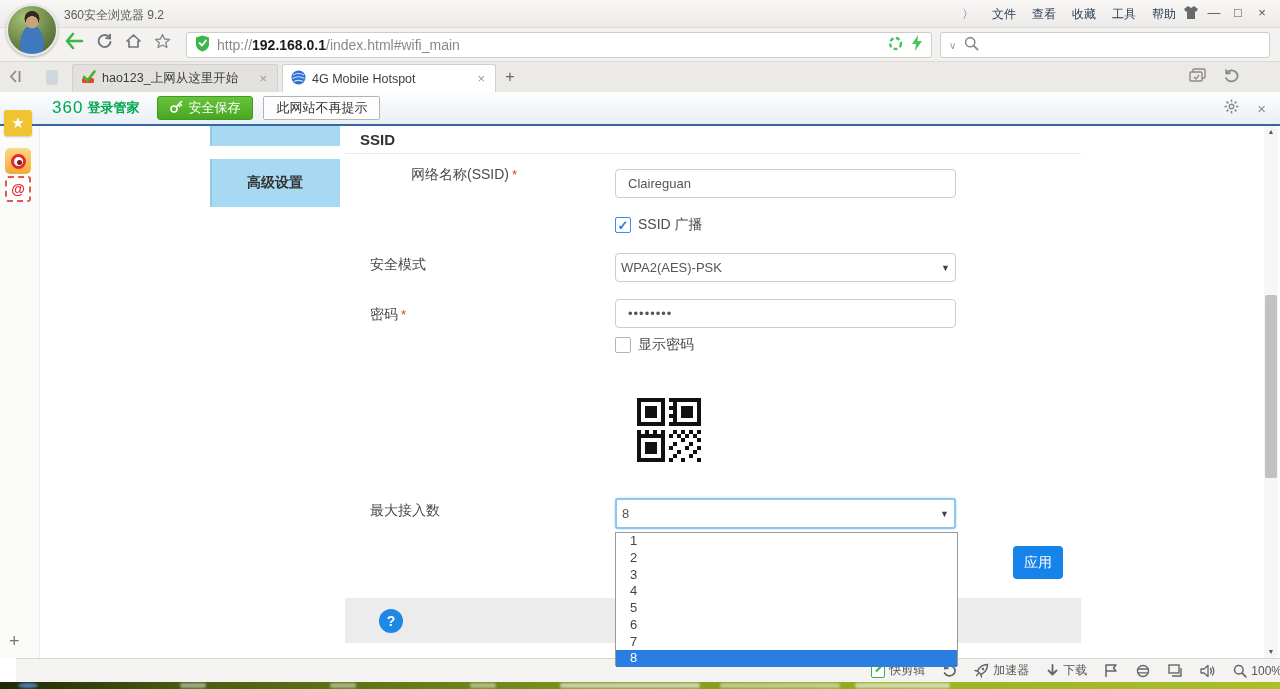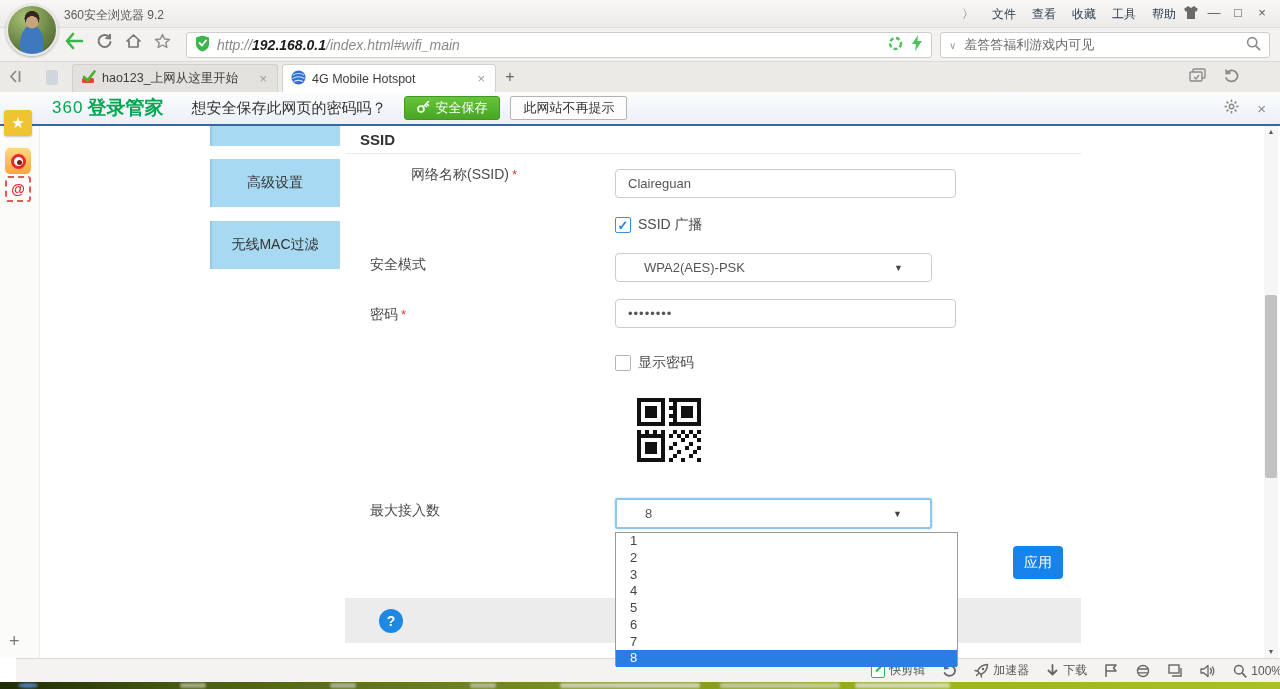--- a/index.html
+++ b/index.html
@@ -16,21 +16,21 @@
   .skin-btn { position:absolute; right:78px; top:5px; width:20px; height:18px; color:#555; }
   .win-controls { position:absolute; right:6px; top:2px; display:flex; }
   .win-btn { width:24px; height:22px; text-align:center; line-height:22px; font-size:13px; color:#555; }
 
   
   .addressbar { position:absolute; left:0; top:28px; width:1280px; height:34px;
     background:#f3f2f0; border-bottom:1px solid #dcdad6; }
   .nav-icons { position:absolute; left:64px; top:5px; display:flex; gap:12px; align-items:center; }
   .nav-icons svg { display:block; }
   .urlbox { position:absolute; left:186px; top:4px; width:746px; height:26px; background:#fff;
-    border:1px solid #cfcdc9; border-radius:3px; display:flex; align-items:center; padding:8px 8px;font-style:italic; }
+    border:1px solid #cfcdc9; border-radius:3px; display:flex; align-items:center; padding:8px 8px; }
   .url-text { font-size:14px; color:#8a8a8a; margin-left:7px; flex:1; white-space:nowrap; overflow:hidden; }
   .url-host { color:#1c1c1c; font-weight:bold; }
   .url-actions { display:flex; gap:8px; align-items:center; }
   .searchbox { position:absolute; left:940px; top:4px; width:330px; height:26px; background:#fff;
     border:1px solid #cfcdc9; border-radius:3px; display:flex; align-items:center; padding:0 8px; }
   .search-chevron { color:#999; font-size:10px; margin-right:8px; }
   .searchbox input { border:none; outline:none; flex:1; font-size:13px; color:#6a6a6a; background:transparent; font-family:inherit; }
 
   
   .tabbar { position:absolute; left:0; top:62px; width:1280px; height:30px; background:#eceae7; }
@@ -43,21 +43,21 @@
   .tab-label { flex:1; white-space:nowrap; overflow:hidden; margin-left:6px; }
   .tab-close { color:#9a9a9a; font-size:13px; padding:0 2px; }
   .newtab-btn { position:absolute; left:500px; top:6px; width:20px; height:20px; text-align:center;
     line-height:18px; font-size:16px; color:#666; }
   .tabbar-right { position:absolute; right:40px; top:6px; display:flex; gap:16px; color:#8a8a8a; }
 
   
   .loginbar { position:absolute; left:0; top:92px; width:1280px; height:34px;
     background:linear-gradient(#fdfdfe,#e9f0f7); border-bottom:2px solid #36689f; display:flex; align-items:center; }
   .lb-brand { margin-left:52px; font-size:17px; font-weight:normal; color:#00a650; letter-spacing:1px; }
-  .lb-brandname { font-size:19px; font-weight:bold; color:#00a650; margin:0 0 0 4px; }
+  .lb-brandname { font-size:13px; font-weight:bold; color:#00a650; margin:0 0 0 4px; }
   .lb-question { font-size:15px; color:#333; margin-left:28px; }
   .lb-hint { font-size:12px; color:#9aa0a6; margin-left:10px; }
   .lb-save { margin-left:18px; height:24px; padding:0 12px; display:flex; align-items:center; gap:5px;
     background:linear-gradient(#67c33a,#47a724); border:1px solid #3f9a1f; border-radius:3px;
     color:#fff; font-size:13px; }
   .lb-dismiss { margin-left:10px; height:24px; padding:0 12px; display:flex; align-items:center;
     background:#fdfdfd; border:1px solid #b4b4b4; border-radius:2px; color:#333; font-size:13px; }
   .lb-right { position:absolute; right:14px; display:flex; gap:18px; align-items:center; color:#8a8a8a; }
 
   
@@ -70,36 +70,36 @@
   .weibo-eye::after { content:""; position:absolute; left:3px; top:3px; width:5px; height:5px; border-radius:50%; background:#7a1d12; }
   .rail-at { position:absolute; left:5px; top:50px; width:26px; height:26px; background:#fff;
     border:2px dashed #e05a4e; border-radius:3px; color:#e6282d; font-size:14px; font-weight:bold;
     text-align:center; line-height:22px; }
   .rail-plus { position:absolute; left:9px; bottom:6px; font-size:18px; color:#777; }
 
   
   .content { position:absolute; left:40px; top:126px; width:1224px; height:532px; background:#fff; }
   .navbtn { position:absolute; left:170px; width:130px; height:48px; background:#a7daf2;
     display:flex; align-items:center; justify-content:center; font-size:14px; color:#333;
-    box-shadow:inset 2px 0 0 rgba(120,170,200,.35); }
+    box-shadow:inset 2px 0 0 rgba(120,170,200,.35);font-weight:bold; }
   .navbtn.partial { top:0; height:20px; }
   .navbtn.adv { top:33px; }
   .navbtn.mac { top:95px; }
   .section-title { position:absolute; left:320px; top:5px; font-size:15px; font-weight:bold; color:#333; }
   .section-divider { position:absolute; left:305px; top:27px; width:736px; height:1px; background:#e9e9e9; }
   .flabel { position:absolute; left:330px; font-size:14px; color:#4a4a4a; }
   .req { color:#e23b2e; margin-left:3px; font-size:13px; }
   .tinput { position:absolute; left:575px; width:341px; height:29px; border:1px solid #ccc; border-radius:4px;
     padding:0 12px; font-size:13px; color:#555; outline:none; background:#fff; font-family:inherit; }
   .checkrow { position:absolute; left:575px; display:flex; align-items:center; gap:7px; font-size:14px; color:#4a4a4a; }
   .cbox { width:16px; height:16px; border:1px solid #b5b5b5; border-radius:2px; background:#fff;
     display:flex; align-items:center; justify-content:center; }
   .cbox.checked { border-color:#3a8fe0; color:#2a7de1; font-size:13px; font-weight:bold; }
-  .selectbox { position:absolute; left:575px; width:317px; height:29px; border:1px solid #ccc; border-radius:4px;
-    background:#fff; display:flex; align-items:center; padding:0 28px; font-size:13px; color:#555; }
+  .selectbox { position:absolute; left:575px; width:341px; height:29px; border:1px solid #ccc; border-radius:4px;
+    background:#fff; display:flex; align-items:center; padding:0 5px; font-size:13px; color:#555; }
   .selectbox .arrow { margin-left:auto; font-size:9px; color:#444; }
   .selectbox.focused { border:2px solid #8fc6ee; border-radius:3px; height:31px; box-shadow:0 0 2px rgba(90,170,230,.6); }
   .qr { position:absolute; left:597px; top:272px; width:64px; height:64px; }
   .dropdown { position:absolute; left:575px; top:406px; width:343px; height:134px; background:#fff;
     border:1px solid #9a9a9a; z-index:100; }
   .dd-opt { height:16.75px; line-height:16.75px; padding-left:14px; font-size:13px; color:#444; }
   .dd-opt.selected { background:#2a7de1; color:#fff; }
   .apply-btn { position:absolute; left:973px; top:420px; width:50px; height:33px; background:#1583e9;
     border:none; border-radius:4px; color:#fff; font-size:14px; font-family:inherit; }
   .footer-band { position:absolute; left:305px; top:472px; width:736px; height:45px; background:#ececec; }
@@ -203,21 +203,20 @@
       </span>
       <span>
         <svg width="12" height="16" viewBox="0 0 12 16">
             <path d="M7 0 L1 9 L5 9 L4 16 L11 6 L6.5 6 Z" fill="#4cc45c"></path>
           </svg>
       </span>
     </span>
   </div>
   <div class="searchbox">
     <span class="search-chevron">∨</span>
-    <input value="羞答答福利游戏内可见" style="">
     <span>
       <svg width="15" height="15" viewBox="0 0 15 15">
           <circle cx="6.2" cy="6.2" r="4.6" stroke="#8a8a8a" stroke-width="1.6" fill="none"></circle>
           <path d="M9.8 9.8 L13.6 13.6" stroke="#8a8a8a" stroke-width="1.8" stroke-linecap="round"></path>
         </svg>
     </span>
   </div>
 </div>
 
 <div class="tabbar">
@@ -266,21 +265,20 @@
           <path d="M3.5 5 A6 5.5 0 1 1 3 10" stroke="#8a8a8a" stroke-width="1.8" fill="none" stroke-linecap="round"></path>
           <path d="M3 1.5 L3.5 5.5 L7.5 5" stroke="#8a8a8a" stroke-width="1.8" fill="none"></path>
         </svg>
     </span>
   </div>
 </div>
 
 <div class="loginbar">
   <span class="lb-brand">360</span>
   <span class="lb-brandname">登录管家</span>
-  <span class="lb-question">想安全保存此网页的密码吗？</span>
   <div class="lb-save">
     <span>
       <svg width="13" height="13" viewBox="0 0 13 13">
           <circle cx="4" cy="9" r="3" stroke="#fff" stroke-width="1.6" fill="none"></circle>
           <path d="M6 7 L11.5 1.5 M9.5 3.5 L11.5 5.5 M8 5 L9.5 6.5" stroke="#fff" stroke-width="1.6" stroke-linecap="round"></path>
         </svg>
     </span>
     <span>安全保存</span>
   </div>
   <div class="lb-dismiss">
@@ -311,21 +309,20 @@
   <div class="rail-weibo">
       <span class="weibo-eye"></span>
     </div>
   <div class="rail-at">@</div>
   <div class="rail-plus">+</div>
 </div>
 
 <div class="content">
   <div class="navbtn partial"></div>
   <div class="navbtn adv">高级设置</div>
-  <div class="navbtn mac">无线MAC过滤</div>
 
   <div class="section-title">SSID</div>
   <div class="section-divider"></div>
 
   <span class="flabel" style="top:40px;margin-left:41px;"><span>网络名称(SSID)</span><span class="req">*</span></span>
   <input class="tinput" style="top: 43px;" value="Claireguan">
 
   <div class="checkrow" style="top:90px;">
     <span class="cbox checked">✓</span>
     <span>SSID 广播</span>
@@ -333,21 +330,21 @@
 
   <span class="flabel" style="top:130px;">安全模式</span>
   <div class="selectbox" style="top:127px;">
     <span>WPA2(AES)-PSK</span>
     <span class="arrow">▼</span>
   </div>
 
   <span class="flabel" style="top:180px;"><span>密码</span><span class="req">*</span></span>
   <input class="tinput" style="top: 173px; letter-spacing: 1px;" value="••••••••">
 
-  <div class="checkrow" style="top:228px;">
+  <div class="checkrow" style="top:210px;">
     <span class="cbox"></span>
     <span>显示密码</span>
   </div>
 
   <div class="qr">
     <svg width="64" height="64" viewBox="0 0 64 64">
       <rect width="64" height="64" fill="#fff"></rect>
       <g fill="#111">
         <path d="M0 0 h28 v28 h-28 z M4 4 v20 h20 v-20 z" fill-rule="evenodd"></path>
         <rect x="8" y="8" width="12" height="12"></rect>

